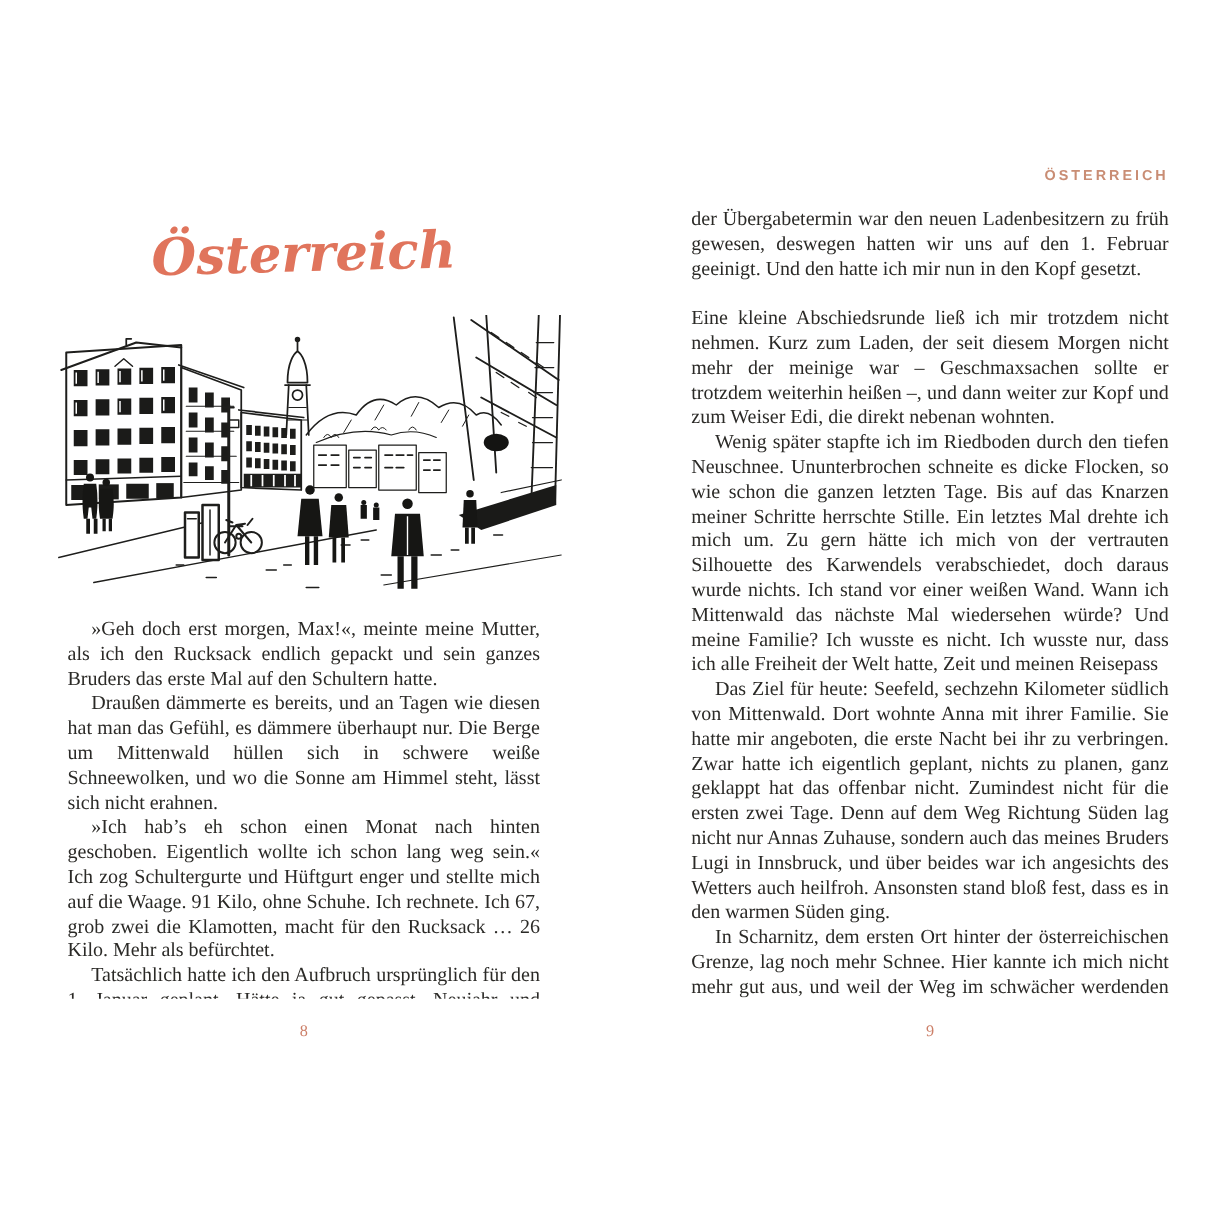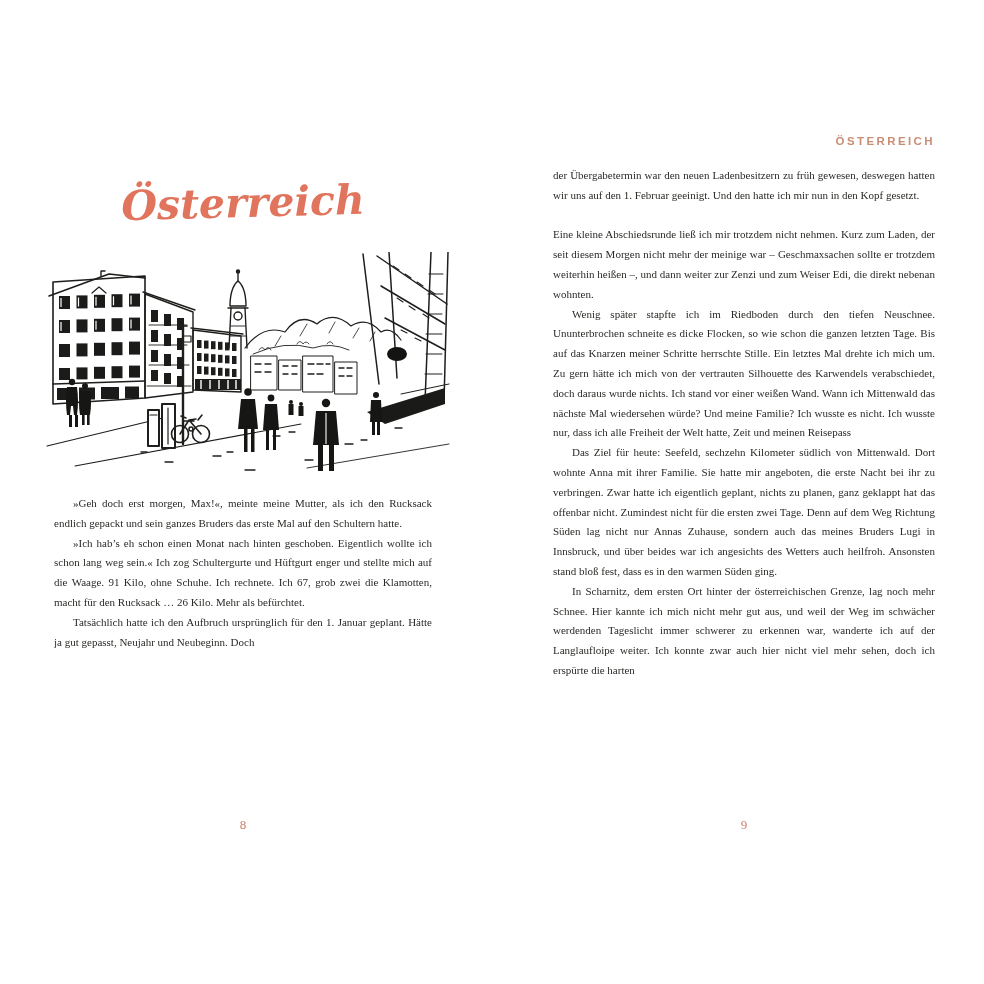--- a/index.html
+++ b/index.html
@@ -23,21 +23,21 @@
   }
 
   .illustration{
     position:absolute;left:-9px;top:252px;width:410px;height:226px;margin:0;
   }
   .illustration svg{display:block;width:100%;height:100%;}
   .sk{stroke:#1e1e1c;fill:none;stroke-linecap:round;stroke-linejoin:round;}
 
   .body-text{
     position:absolute;left:0;width:100%;
-    font-size:11px;line-height:19.8px;color:#2b2a27;
+    font-size:16px;line-height:19.8px;color:#2b2a27;
     text-align:justify;overflow:hidden;
   }
   .page-left .body-text{top:494px;height:305px;}
   .page-right .body-text{top:166px;height:632px;}
   .body-text p{margin:0;}
   .body-text p.indent{text-indent:19px;}
   .body-text p.gap{margin-top:19.8px;}
 
   .running-header{
     position:absolute;top:135px;left:0;width:100%;
@@ -251,34 +251,35 @@
           <circle cx="331" cy="143" r="3"></circle>
           <path d="M326,148 L336,148 L337,170 L325,170 Z"></path>
           <rect x="327" y="170" width="3" height="13"></rect>
             <rect x="332" y="170" width="3" height="13"></rect>
         </g>
       </svg>
     </figure>
 
     <div class="body-text">
         <p class="indent">»Geh doch erst morgen, Max!«, meinte meine Mutter, als ich den Rucksack endlich gepackt und sein ganzes Bruders das erste Mal auf den Schultern hatte.</p>
+        <p class="indent">Draußen dämmerte es bereits, und an Tagen wie diesen hat man das Gefühl, es dämmere überhaupt nur. Die Berge um Mittenwald hüllen sich in schwere weiße Schneewolken, und wo die Sonne am Himmel steht, lässt sich nicht erahnen.</p>
         <p class="indent">»Ich hab’s eh schon einen Monat nach hinten geschoben. Eigentlich wollte ich schon lang weg sein.« Ich zog Schultergurte und Hüftgurt enger und stellte mich auf die Waage. 91 Kilo, ohne Schuhe. Ich rechnete. Ich 67, grob zwei die Klamotten, macht für den Rucksack … 26 Kilo. Mehr als befürchtet.</p>
         <p class="indent">Tatsächlich hatte ich den Aufbruch ursprünglich für den 1. Januar geplant. Hätte ja gut gepasst, Neujahr und Neubeginn. Doch</p>
       </div>
 
     <div class="page-number">8</div>
   </section>
 
   <section class="page page-right">
 
     <div class="running-header">ÖSTERREICH</div>
 
     <div class="body-text">
         <p class="">der Übergabetermin war den neuen Ladenbesitzern zu früh gewesen, deswegen hatten wir uns auf den 1. Februar geeinigt. Und den hatte ich mir nun in den Kopf gesetzt.</p>
-        <p class=" gap">Eine kleine Abschiedsrunde ließ ich mir trotzdem nicht nehmen. Kurz zum Laden, der seit diesem Morgen nicht mehr der meinige war – Geschmaxsachen sollte er trotzdem weiterhin heißen –, und dann weiter zur Zenzi und zum Weiser Edi, die direkt nebenan wohnten.</p>
+        <p class=" gap">Eine kleine Abschiedsrunde ließ ich mir trotzdem nicht nehmen. Kurz zum Laden, der seit diesem Morgen nicht mehr der meinige war – Geschmaxsachen sollte er trotzdem weiterhin heißen –, und dann weiter zur Kopf und zum Weiser Edi, die direkt nebenan wohnten.</p>
         <p class="indent">Wenig später stapfte ich im Riedboden durch den tiefen Neuschnee. Ununterbrochen schneite es dicke Flocken, so wie schon die ganzen letzten Tage. Bis auf das Knarzen meiner Schritte herrschte Stille. Ein letztes Mal drehte ich mich um. Zu gern hätte ich mich von der vertrauten Silhouette des Karwendels verabschiedet, doch daraus wurde nichts. Ich stand vor einer weißen Wand. Wann ich Mittenwald das nächste Mal wiedersehen würde? Und meine Familie? Ich wusste es nicht. Ich wusste nur, dass ich alle Freiheit der Welt hatte, Zeit und meinen Reisepass</p>
         <p class="indent">Das Ziel für heute: Seefeld, sechzehn Kilometer südlich von Mittenwald. Dort wohnte Anna mit ihrer Familie. Sie hatte mir angeboten, die erste Nacht bei ihr zu verbringen. Zwar hatte ich eigentlich geplant, nichts zu planen, ganz geklappt hat das offenbar nicht. Zumindest nicht für die ersten zwei Tage. Denn auf dem Weg Richtung Süden lag nicht nur Annas Zuhause, sondern auch das meines Bruders Lugi in Innsbruck, und über beides war ich angesichts des Wetters auch heilfroh. Ansonsten stand bloß fest, dass es in den warmen Süden ging.</p>
         <p class="indent">In Scharnitz, dem ersten Ort hinter der österreichischen Grenze, lag noch mehr Schnee. Hier kannte ich mich nicht mehr gut aus, und weil der Weg im schwächer werdenden Tageslicht immer schwerer zu erkennen war, wanderte ich auf der Langlaufloipe weiter. Ich konnte zwar auch hier nicht viel mehr sehen, doch ich erspürte die harten</p>
       </div>
 
     <div class="page-number">9</div>
   </section>
 
 </div>
 

